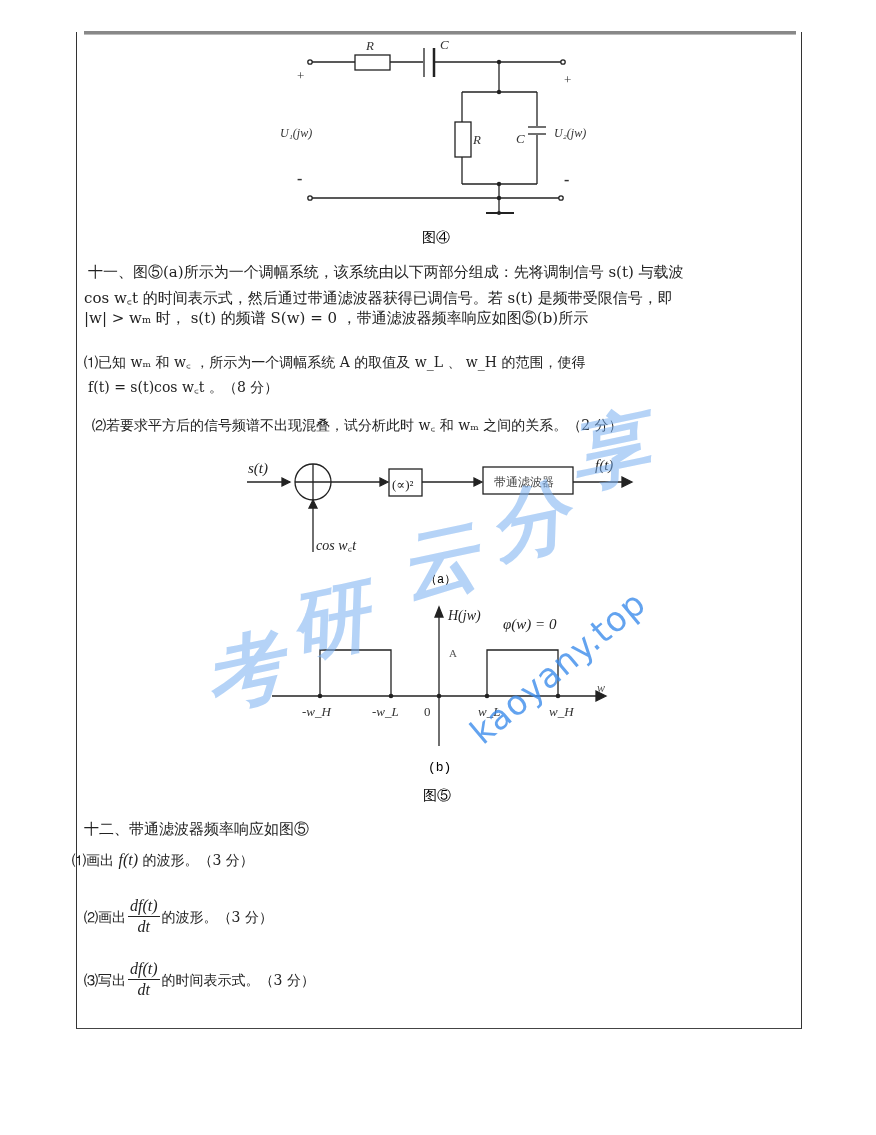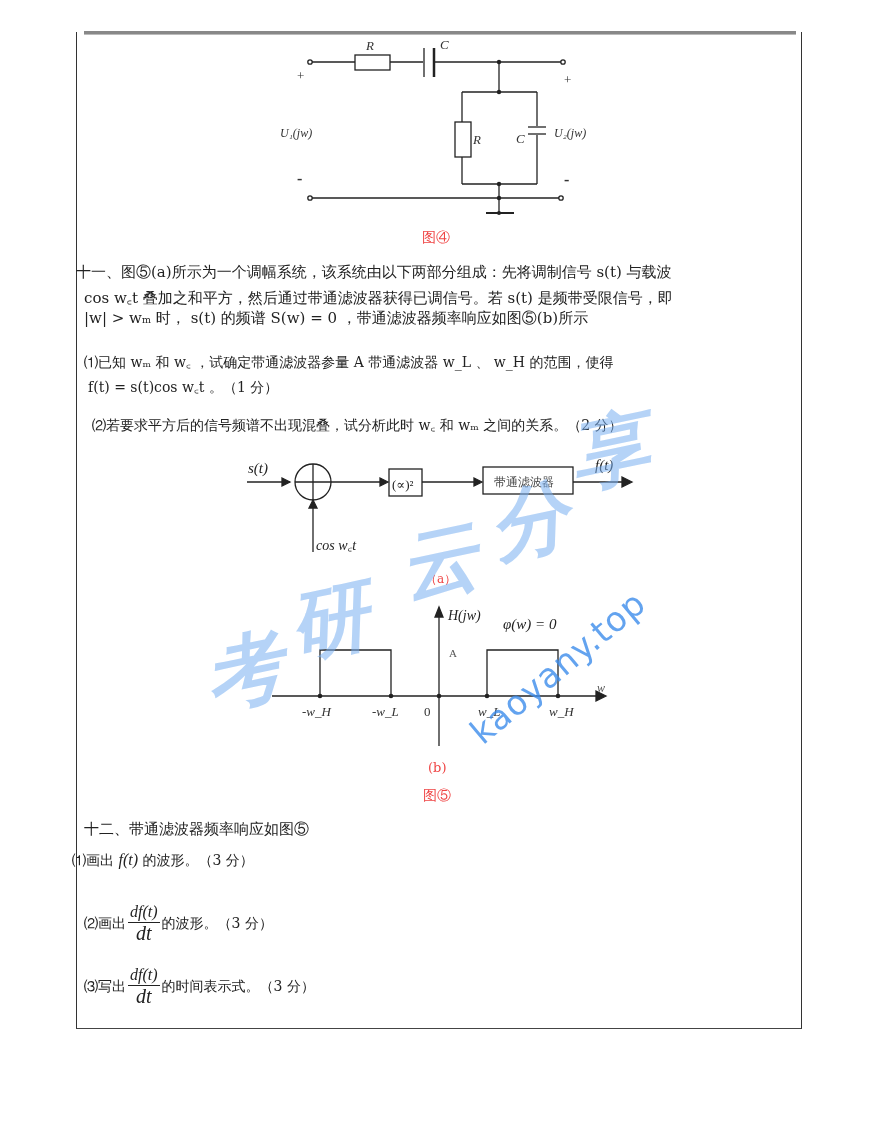--- a/index.html
+++ b/index.html
@@ -7,26 +7,26 @@
          font-family: "DejaVu Serif", "Liberation Serif", serif; color: #1a1a1a; }
   .page-frame { position: absolute; left: 76px; top: 32px; width: 726px; height: 997px;
                 border-left: 1.5px solid #333; border-right: 1.5px solid #333;
                 border-bottom: 1.5px solid #444; box-sizing: border-box; }
   .top-rule { position: absolute; left: 84px; top: 31px; width: 712px; height: 3px;
               background: #888; border-bottom: 1px solid #bbb; }
   .abs { position: absolute; }
   .txt { position: absolute; font-size: 15px; line-height: 20px; white-space: nowrap;
          font-family: "DejaVu Serif", "Liberation Serif", serif; color: #222; }
   .math { font-family: "Liberation Serif", "DejaVu Serif", serif; font-style: italic; }
-  .caption { position: absolute; font-size: 14px; color: #ef4444; white-space: nowrap; }
-  .frac { display: inline-block; vertical-align: middle; text-align: center; margin: 14px 2px; }
+  .caption { position: absolute; font-size: 14px; color: #000000; white-space: nowrap; font-family: Liberation Mono, monospace; }
+  .frac { display: inline-block; vertical-align: middle; text-align: center; margin: 8px 2px; }
   .frac .num { display: block; border-bottom: 1.2px solid #222; padding: 0 2px; line-height: 20px;
                font-family: "Liberation Serif", serif; font-style: italic; font-size: 16px; }
   .frac .den { display: block; line-height: 20px; font-family: "Liberation Serif", serif;
-               font-style: italic; font-size: 20px; }
+               font-style: italic; font-size: 16px; }
   .wm { position: absolute; color: rgba(120,175,240,0.55); pointer-events: none; white-space: nowrap; }
   .wm-cn { font-family: "DejaVu Serif", serif; font-size: 78px; font-weight: bold; font-style: italic; }
   .wm-url { font-family: "DejaVu Sans", sans-serif; font-size: 34px; transform: rotate(-40deg);
             transform-origin: left bottom; color: rgba(60,140,235,0.8); letter-spacing: 1px; }
   svg text { font-family: "Liberation Serif", "DejaVu Serif", serif; }
 </style>
 </head>
 <body>
 
 <div class="top-rule"></div>
@@ -78,25 +78,25 @@
   </g>
   <g font-size="13" fill="#333" font-style="normal">
     <text x="297" y="80">+</text>
     <text x="564" y="84">+</text>
     <text x="297" y="184" font-size="16" font-weight="bold">-</text>
     <text x="564" y="185" font-size="16" font-weight="bold">-</text>
   </g>
 </svg>
 <div class="caption" style="left:422px;top:229px">图④</div>
 
-<div class="txt" style="left:76px;top:262px">十一、图⑤(a)所示为一个调幅系统，该系统由以下两部分组成：先将调制信号 s(t) 与载波</div>
-<div class="txt" style="left:84px;top:288px">cos w꜀t 叠加之和平方，然后通过带通滤波器获得已调信号。若 s(t) 是频带受限信号，即</div>
+<div class="txt" style="left:88px;top:262px">十一、图⑤(a)所示为一个调幅系统，该系统由以下两部分组成：先将调制信号 s(t) 与载波</div>
+<div class="txt" style="left:84px;top:288px">cos w꜀t 的时间表示式，然后通过带通滤波器获得已调信号。若 s(t) 是频带受限信号，即</div>
 <div class="txt" style="left:84px;top:308px">|w| &gt; wₘ 时， s(t) 的频谱 S(w) = 0 ，带通滤波器频率响应如图⑤(b)所示</div>
-<div class="txt" style="left:84px;top:352px;font-size:14px">⑴已知 wₘ 和 w꜀ ，试确定带通滤波器参量 A 带通滤波器 w_L 、 w_H 的范围，使得</div>
-<div class="txt" style="left:88px;top:377px;font-size:14px">f(t) = s(t)cos w꜀t 。（1 分）</div>
+<div class="txt" style="left:84px;top:352px;font-size:14px">⑴已知 wₘ 和 w꜀ ，所示为一个调幅系统 A 的取值及 w_L 、 w_H 的范围，使得</div>
+<div class="txt" style="left:88px;top:377px;font-size:14px">f(t) = s(t)cos w꜀t 。（8 分）</div>
 <div class="txt" style="left:92px;top:415px;font-size:14px">⑵若要求平方后的信号频谱不出现混叠，试分析此时 w꜀ 和 wₘ 之间的关系。（2 分）</div>
 
 <svg class="abs" style="left:230px;top:450px" width="420" height="110" viewBox="230 450 420 110">
   <g stroke="#222" stroke-width="1.3" fill="none">
     <line x1="247" y1="482" x2="290" y2="482"></line>
     <polygon points="290,482 282,478 282,486" fill="#222"></polygon>
     <circle cx="313" cy="482" r="18"></circle>
     <line x1="295" y1="482" x2="331" y2="482"></line>
     <line x1="313" y1="464" x2="313" y2="500"></line>
     <line x1="313" y1="552" x2="313" y2="503"></line>

